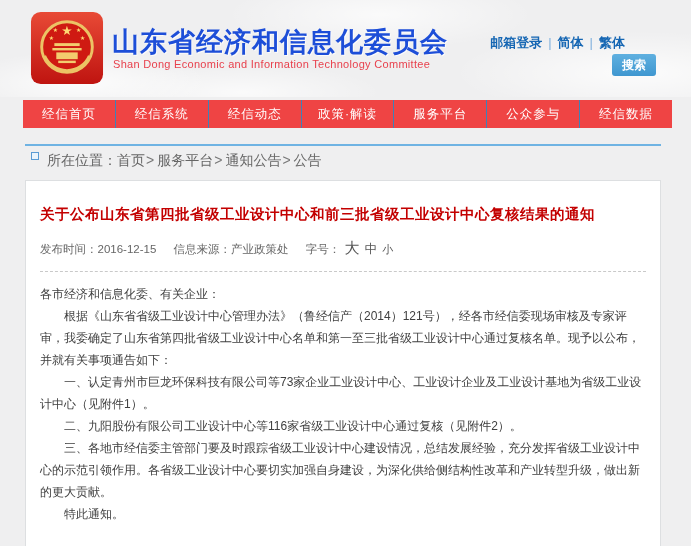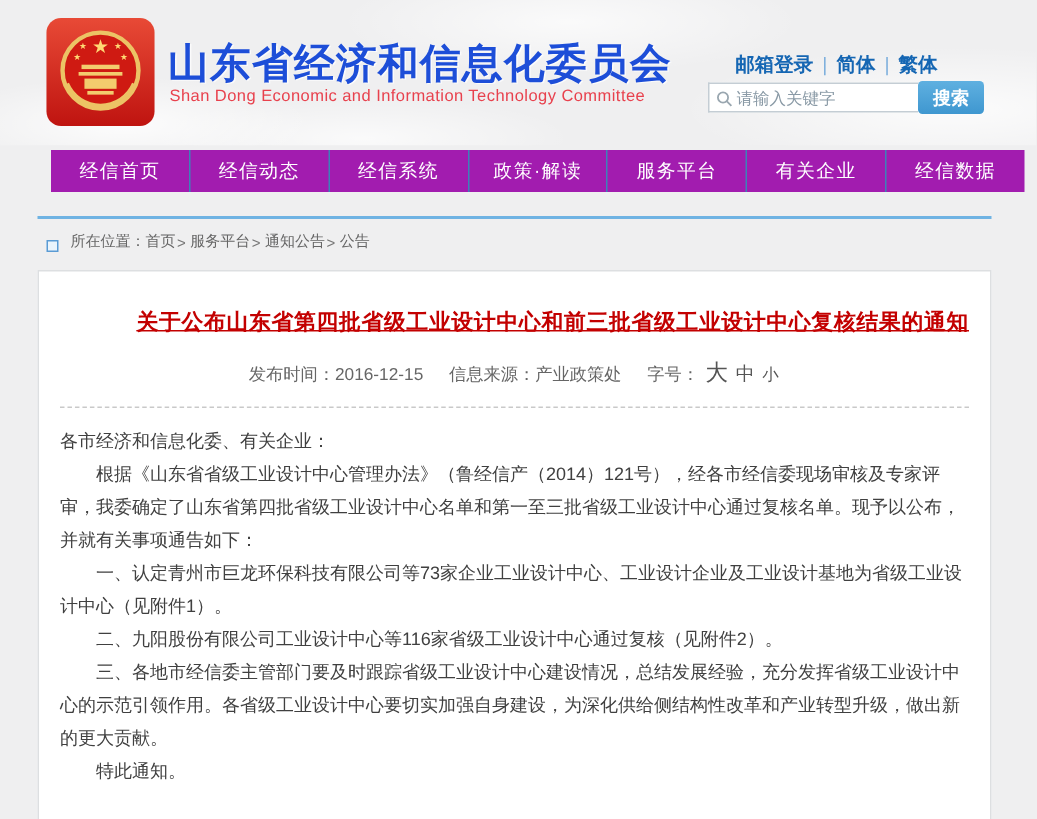--- a/index.html
+++ b/index.html
@@ -54,52 +54,52 @@
   }
   .search-input::placeholder { color:#8a9aa6; }
   .search-btn {
     width:44px; height:22px; border:none; cursor:pointer;
     background:linear-gradient(180deg,#5fb0e0,#3f97d0); color:#fff;
     font-size:12px; font-weight:bold; border-radius:3px;
     font-family:Liberation Sans, sans-serif;
   }
   
   .nav {
-    position:absolute; top:100px; left:34px; width:649px; height:28px;
-    background:#a21caf; display:flex;
+    position:absolute; top:100px; left:23px; width:649px; height:28px;
+    background:#ef4444; display:flex;
   }
   .nav-item {
     flex:1; display:flex; align-items:center; justify-content:center;
     color:#fff; font-size:12.5px; cursor:pointer; border-right:1px solid #3d82b8;
     letter-spacing:1px;
   }
   .nav-item:last-child { border-right:none; }
   
   .crumb-line { position:absolute; top:144px; left:25px; width:636px; height:2px; background:#6fb3e3; }
   .breadcrumb {
     position:absolute; top:152px; left:31px; height:16px;
-    display:flex; align-items:flex-end; font-size:10px; color:#666; white-space:nowrap;
+    display:flex; align-items:flex-start; font-size:14px; color:#666; white-space:nowrap;
   }
   .crumb-box {
     width:8px; height:8px; border:1px solid #5a9bd4; background:#eaf4fc;
     display:inline-block; margin-right:8px;
   }
   .breadcrumb a { color:#666; text-decoration:none; cursor:pointer; }
   .breadcrumb .bsep { margin:0 3px 0 1px; color:#777; }
   
   .content {
     position:absolute; top:180px; left:25px; width:636px; height:400px;
     background:#fff; border:1px solid #dddfe1; padding:0 14px;
   }
   .art-title {
-    margin-top:24px; text-align:right; color:#c30000;
-    font-size:14.5px; font-weight:bold; letter-spacing:.5px;text-decoration:underline;
+    margin-top:24px; text-align:left; color:#c30000;
+    font-size:14.5px; font-weight:bold; letter-spacing:.5px;
   }
   .doc-number { margin-top:15px; text-align:center; color:#595959; font-size:12.5px; }
-  .meta { margin-top:15px; text-align:center; color:#666; font-size:11.5px; }
+  .meta { margin-top:15px; text-align:left; color:#666; font-size:11.5px; }
   .meta .mgap { display:inline-block; width:14px; }
   .fs-opt { cursor:pointer; color:#555; margin:0 1px; }
   .fs-l { font-size:15px; } .fs-m { font-size:12.5px; } .fs-s { font-size:11px; }
   .dotted { margin-top:13px; border-top:1px dashed #c9c9c9; height:0; }
   .art-body { margin-top:11px; font-size:12px; color:#404040; line-height:22px; }
   .art-body p { margin:0; }
   .art-body p.indent { text-indent:2em; }
 </style>
 </head>
 <body>
@@ -133,40 +133,31 @@
     </div>
 
     <div class="site-title">山东省经济和信息化委员会</div>
     <div class="site-subtitle">Shan Dong Economic and Information Technology Committee</div>
 
     <div class="top-links">
       <a>邮箱登录</a><span class="sep">|</span><a>简体</a><span class="sep">|</span><a>繁体</a>
     </div>
 
     <div class="search-bar">
-      <div class="search-input-wrap">
-        <span>
-          <svg width="12" height="12" viewBox="0 0 12 12">
-              <circle cx="5" cy="5" r="3.4" fill="none" stroke="#9aa7b0" stroke-width="1.2"></circle>
-              <line x1="7.6" y1="7.6" x2="10.6" y2="10.6" stroke="#9aa7b0" stroke-width="1.2"></line>
-            </svg>
-        </span>
-        <input class="search-input" placeholder="请输入关键字" style="">
-      </div>
       <button class="search-btn">搜索</button>
     </div>
   </div>
 
   <div class="nav">
     <div class="nav-item">经信首页</div>
+    <div class="nav-item">经信系统</div>
     <div class="nav-item">经信动态</div>
-    <div class="nav-item">经信系统</div>
     <div class="nav-item">政策·解读</div>
     <div class="nav-item">服务平台</div>
-    <div class="nav-item">有关企业</div>
+    <div class="nav-item">公众参与</div>
     <div class="nav-item">经信数据</div>
   </div>
 
   <div class="crumb-line"></div>
   <div class="breadcrumb">
     <span class="crumb-box"></span>
     <span>所在位置：</span>
     <a>首页</a>
       <span class="bsep">&gt;</span>
     <a>服务平台</a>

